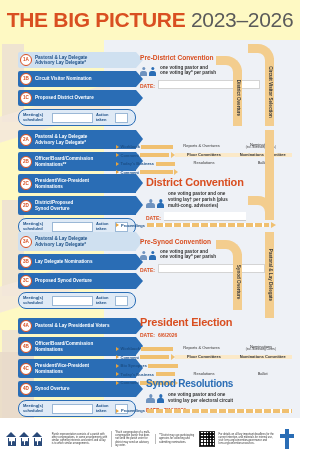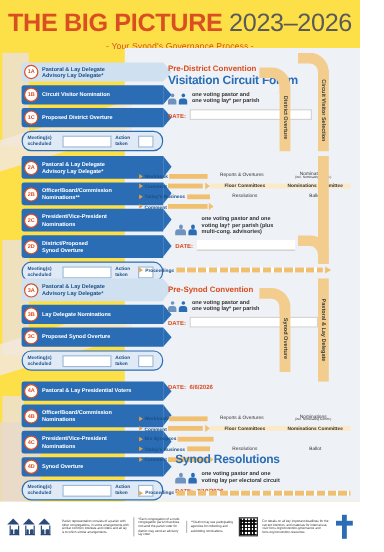--- a/index.html
+++ b/index.html
@@ -3,21 +3,21 @@
 <meta charset="utf-8">
 <style>
   * { box-sizing: border-box; margin: 0; padding: 0; }
   body {
     width: 300px; height: 460px;
     font-family: "Liberation Sans", sans-serif;
     background: #ffffff;
     position: relative;
     overflow: hidden;
   }
-  .page { position: relative; width: 300px; height: 460px; background: #fde047; }
+  .page { position: relative; width: 300px; height: 460px; background: #fef9c3; }
 
   
   .header { text-align: center; padding-top: 9px; }
   .title { font-size: 21px; font-weight: bold; letter-spacing: -0.3px; line-height: 1; }
   .title .big { color: #d94f21; }
   .title .yrs { color: #5a5a5a; font-weight: normal; }
   .subtitle { color: #d94f21; font-size: 7.2px; margin-top: 4px; letter-spacing: .1px; }
 
   
   .bg-panel {
@@ -170,21 +170,20 @@
   <div class="roof roof-l2"></div>
   <div class="roof roof-d2"></div>
   <div class="roof roof-l3"></div>
   <div class="roof roof-box"></div>
 
   <div class="header">
     <div class="title">
       <span class="big">THE BIG PICTURE</span>
       <span class="yrs">2023–2026</span>
     </div>
-    <div class="subtitle">- Your Synod's Governance Process -</div>
   </div>
 
   <div class="steps" style="top:52px;">
     <div class="chip first">
       <span class="badge">1A</span>
       <span class="chip-label">
         <span class="ln">Pastoral &amp; Lay Delegate</span>
         <span class="ln">Advisory Lay Delegate*</span>
       </span>
     </div>
@@ -199,21 +198,20 @@
     <div class="action-row">
       <span class="lbl">Meeting(s) scheduled</span>
       <span class="fld"></span>
       <span class="lbl" style="width:16px;">Action taken</span>
       <span class="fld sm"></span>
     </div>
   </div>
 
   <div class="conv" style="left:140px; top:54px; width:120px;">
     <div class="pre">Pre-District Convention</div>
-    <div class="main">Visitation Circuit Forum</div>
     <div class="people">
       <div class="person">
           <span class="head"></span>
           <span class="body"></span>
         </div>
       <div class="person dark">
           <span class="head"></span>
           <span class="body"></span>
         </div>
       <div style="margin-left:2px;">
@@ -309,20 +307,21 @@
       <span class="arrow-tag">
         <span class="dot"></span>
           <span class="tx">Comment</span>
           <span class="bar"></span>
           <span class="tip"></span>
       </span>
     </div>
   </div>
 
   <div class="conv" style="left:146px; top:176px; width:130px;">
+    <div class="main orange">District Convention</div>
     <div class="people">
       <div class="person grp">
           <span class="head"></span>
           <span class="body"></span>
         </div>
       <div class="person dark">
           <span class="head"></span>
           <span class="body"></span>
         </div>
       <div style="margin-left:2px;">
@@ -426,20 +425,21 @@
     </div>
     <div class="action-row">
       <span class="lbl">Meeting(s) scheduled</span>
       <span class="fld"></span>
       <span class="lbl" style="width:16px;">Action taken</span>
       <span class="fld sm"></span>
     </div>
   </div>
 
   <div class="conv" style="left:140px; top:316px; width:120px;">
+    <div class="main orange">President Election</div>
     <div class="date-line" style="width:80px;">
       <span class="dlbl">DATE:</span>
       <span class="dval">6/6/2026</span>
     </div>
   </div>
 
   <div class="grid" style="left:116px; top:345px; width:176px;">
     <div class="grow">
       <span class="arrow-tag">
         <span class="dot"></span>

